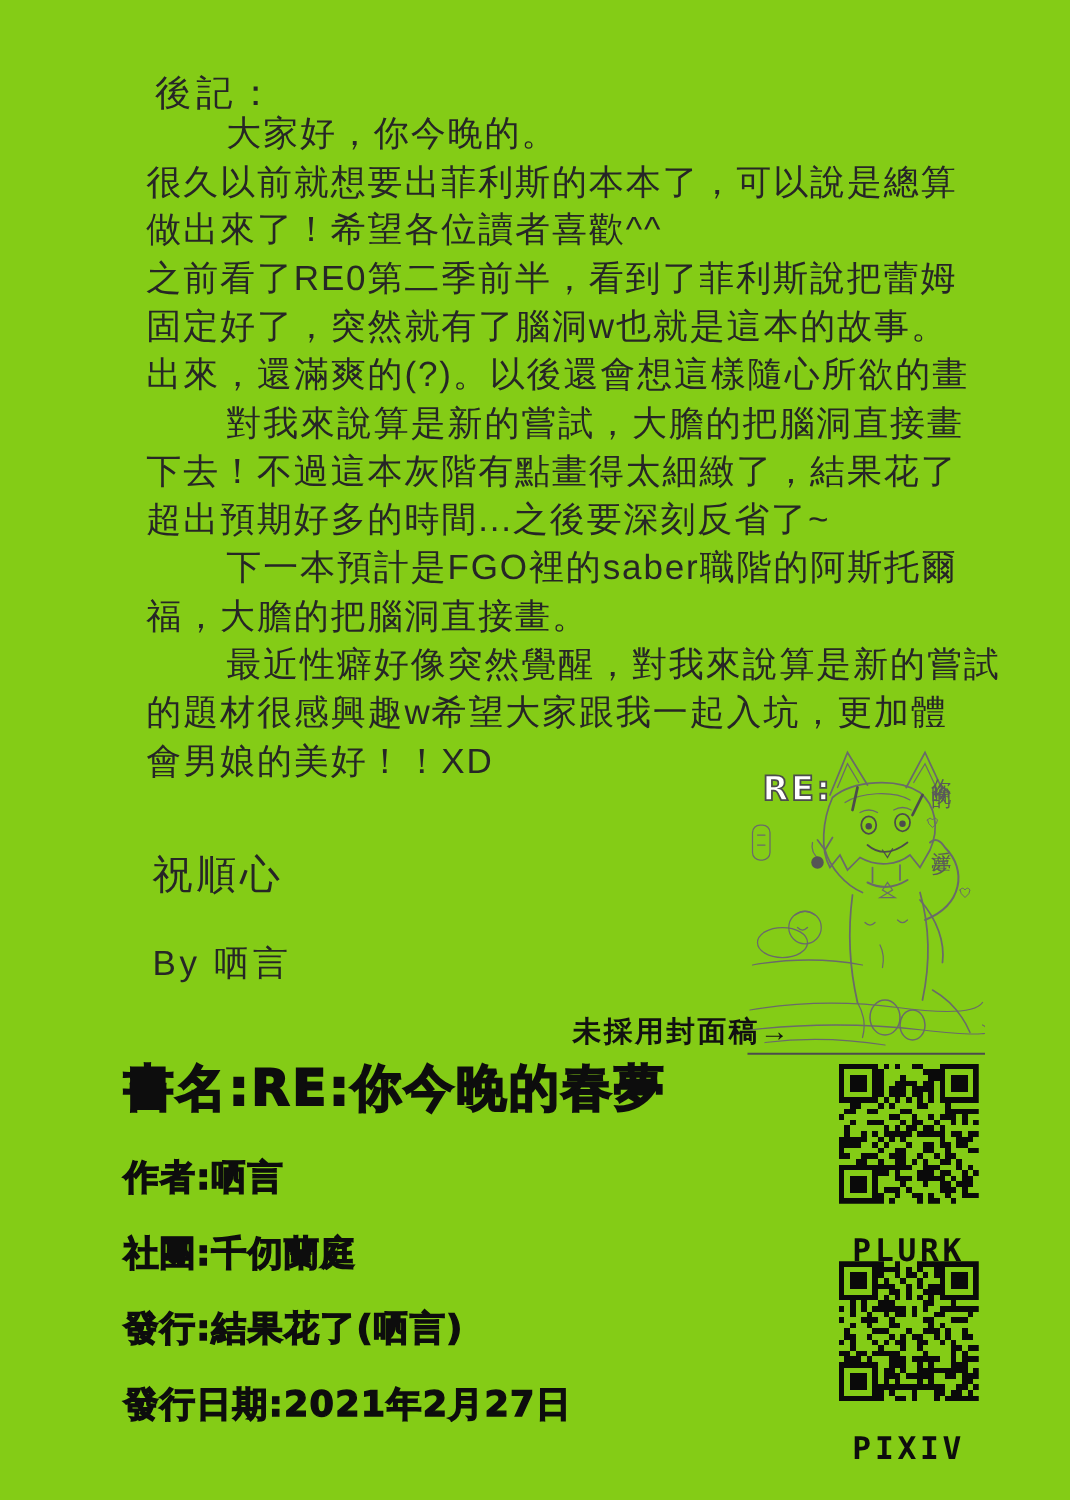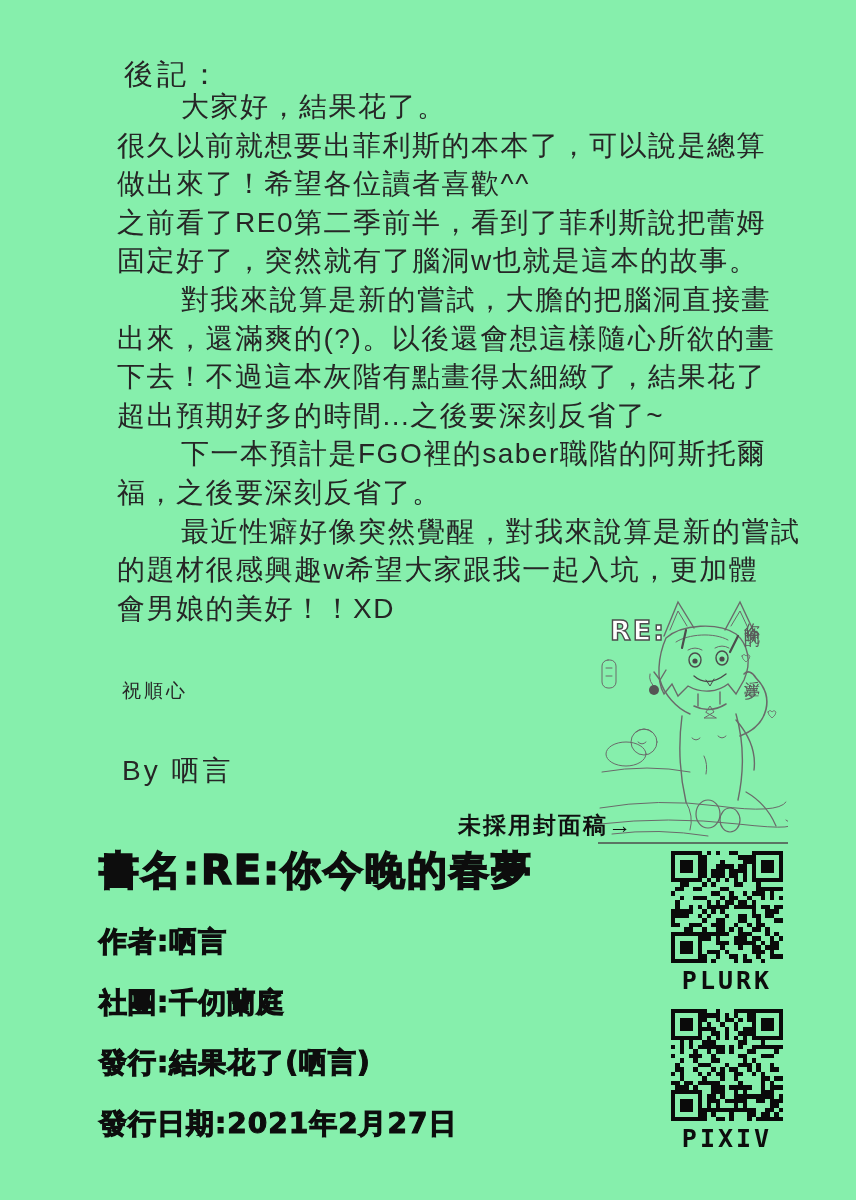--- a/index.html
+++ b/index.html
@@ -1,36 +1,36 @@
 <!DOCTYPE html>
 <html><head>
 <meta charset="utf-8">
 <style>
   html,body{margin:0;padding:0;background:#e8e8e8;}
   .page{
-    position:relative;width:856px;height:1200px;background:#86efac;
+    position:relative;width:856px;height:1200px;background:#84cc16;
     margin:0 auto;overflow:hidden;color:#1c1c1c;
     font-family:"Liberation Sans", sans-serif;
   }
   
   .afterword-heading{
     position:absolute;left:124px;top:55px;
     font-size:29px;letter-spacing:4px;color:#262626;
   }
   .afterword{
     position:absolute;left:117px;top:88px;width:672px;
   }
   .line{
     height:38.6px;font-size:28px;letter-spacing:1.5px;
     white-space:nowrap;color:#262626;
   }
   .line.indent{padding-left:64px;}
   .closing{
     position:absolute;left:122px;top:678px;
-    font-size:19px;letter-spacing:3px;color:#262626;
+    font-size:32px;letter-spacing:3px;color:#262626;
   }
   .byline{
     position:absolute;left:122px;top:752px;
     font-size:28px;letter-spacing:3px;color:#262626;
   }
   
   .cover-caption{
     position:absolute;left:458px;top:810px;
     font-size:23px;font-weight:bold;letter-spacing:2px;color:#111;
     font-family:Liberation Sans, sans-serif;
@@ -59,43 +59,44 @@
     margin-top:24px;
   }
   
   .qr{position:absolute;width:112px;height:112px;}
   .qr1{left:671px;top:851px;}
   .qr2{left:671px;top:1009px;}
   .qr-label{
     position:absolute;left:671px;width:112px;text-align:center;
     font-size:25px;font-weight:bold;letter-spacing:3px;color:#0d0d0d;
     font-family:"DejaVu Sans Mono", monospace;
+    margin-top:20px;
   }
   .qr-label.plurk{top:966px;}
   .qr-label.pixiv{top:1124px;}
 </style>
 </head>
 <body>
 
 <div class="page">
 
   <div class="afterword-heading">後記：</div>
 
   <div class="afterword">
-    <div class="line indent">大家好，結果花了。</div>
+    <div class="line indent">大家好，你今晚的。</div>
     <div class="line">很久以前就想要出菲利斯的本本了，可以說是總算</div>
     <div class="line">做出來了！希望各位讀者喜歡^^</div>
     <div class="line">之前看了RE0第二季前半，看到了菲利斯說把蕾姆</div>
     <div class="line">固定好了，突然就有了腦洞w也就是這本的故事。</div>
+    <div class="line">出來，還滿爽的(?)。以後還會想這樣隨心所欲的畫</div>
     <div class="line indent">對我來說算是新的嘗試，大膽的把腦洞直接畫</div>
-    <div class="line">出來，還滿爽的(?)。以後還會想這樣隨心所欲的畫</div>
     <div class="line">下去！不過這本灰階有點畫得太細緻了，結果花了</div>
     <div class="line">超出預期好多的時間...之後要深刻反省了~</div>
     <div class="line indent">下一本預計是FGO裡的saber職階的阿斯托爾</div>
-    <div class="line">福，之後要深刻反省了。</div>
+    <div class="line">福，大膽的把腦洞直接畫。</div>
     <div class="line indent">最近性癖好像突然覺醒，對我來說算是新的嘗試</div>
     <div class="line">的題材很感興趣w希望大家跟我一起入坑，更加體</div>
     <div class="line">會男娘的美好！！XD</div>
   </div>
 
   <div class="closing">祝順心</div>
   <div class="byline">By  哂言</div>
 
   <div class="cover-caption">未採用封面稿→</div>
 

